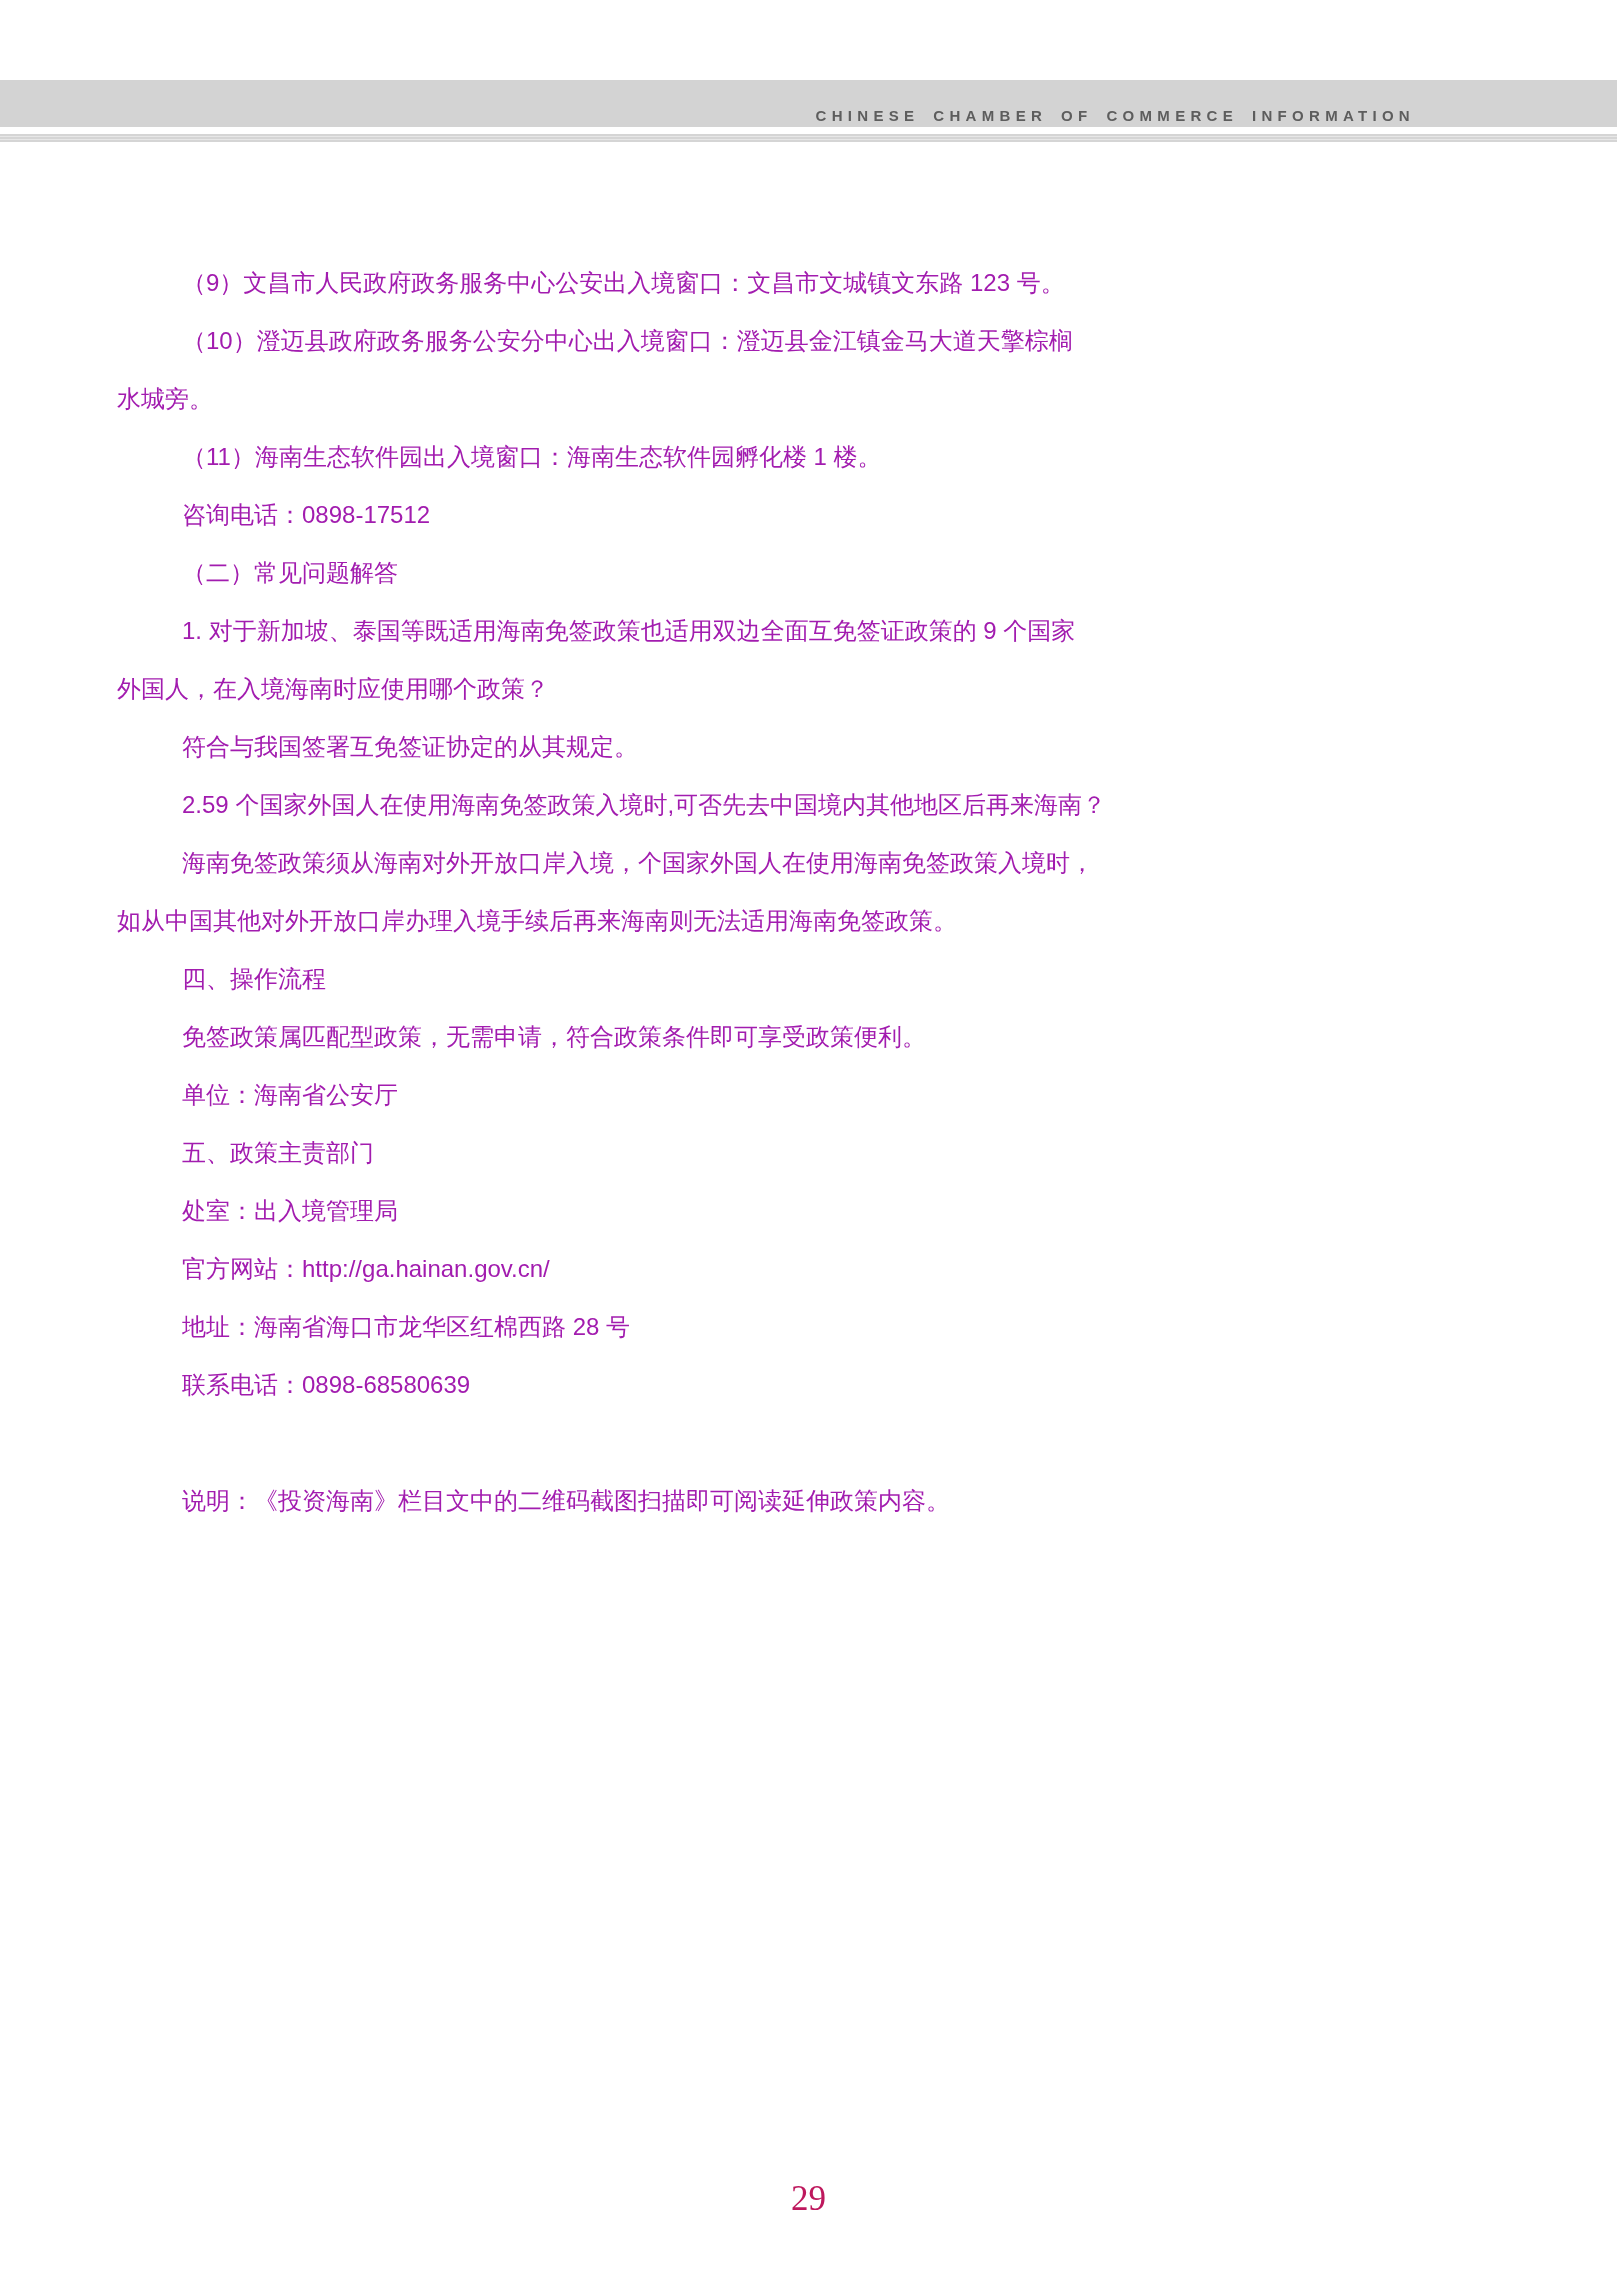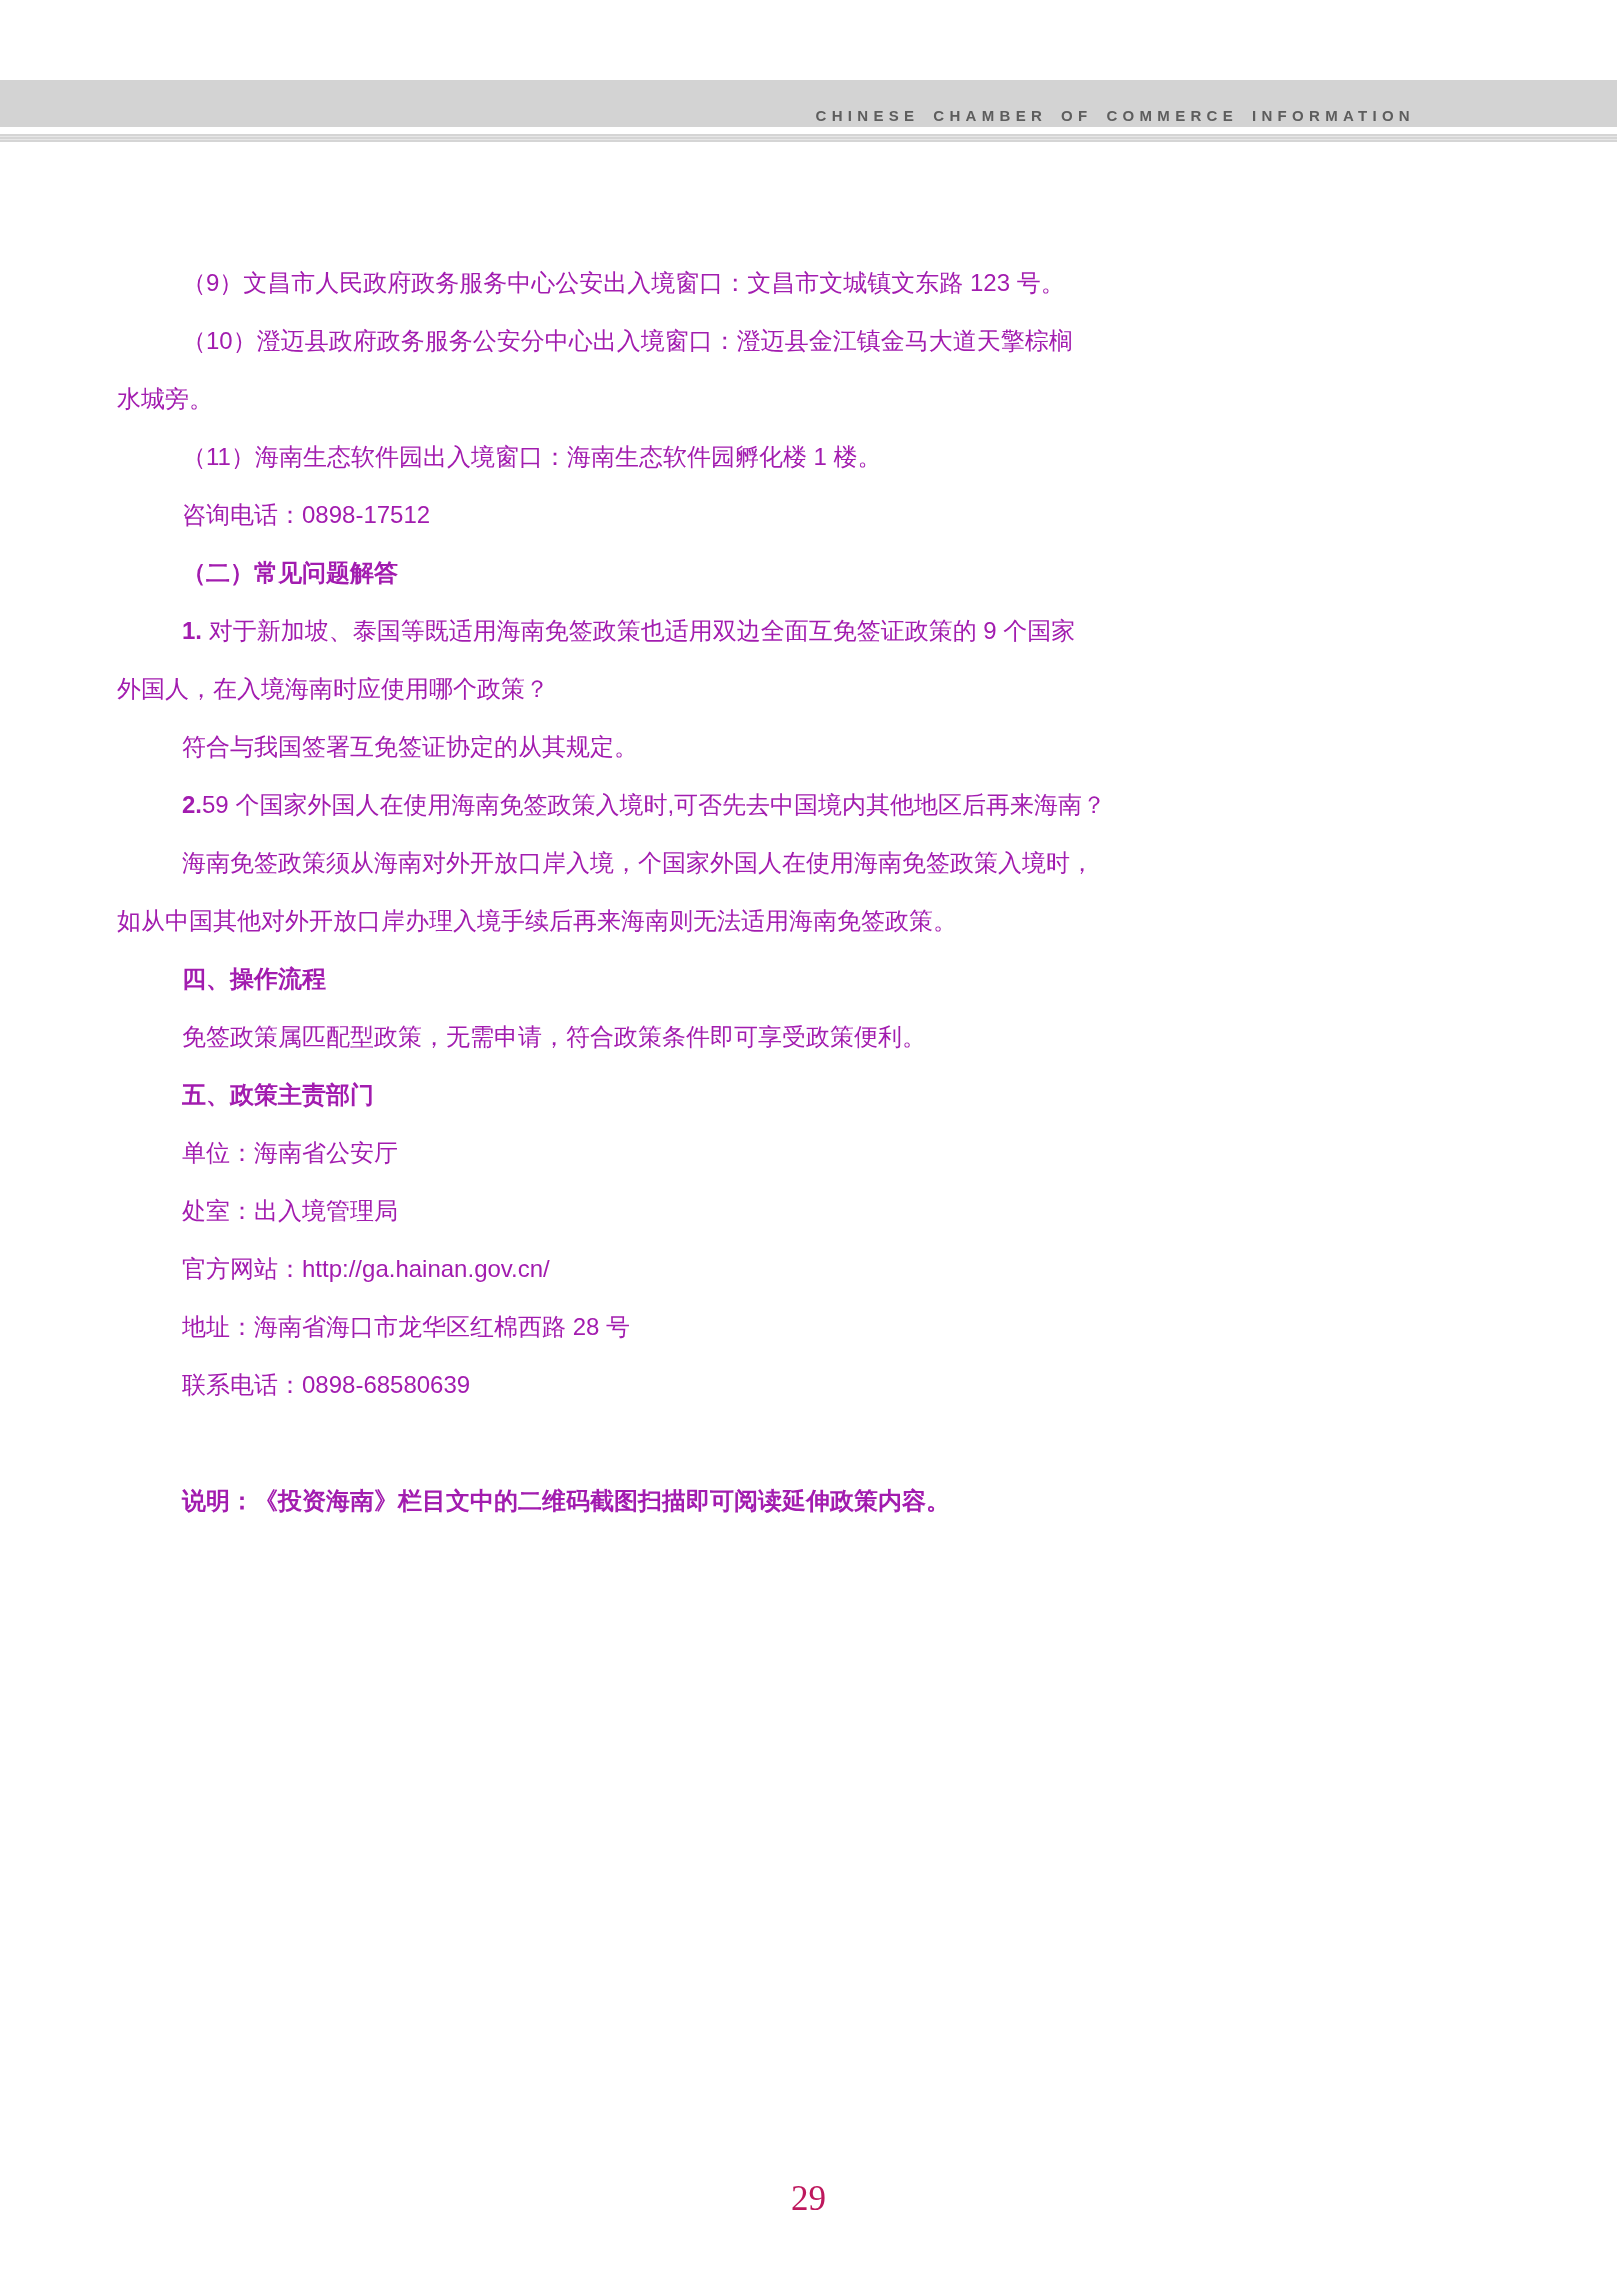--- a/index.html
+++ b/index.html
@@ -41,21 +41,21 @@
     font-size: 24px;
     color: #a21caf;
   }
   .line {
     height: 58px;
     line-height: 58px;
     white-space: nowrap;
     font-weight: 300;
   }
   .indent { padding-left: 65px; }
-  .bold { font-weight: 700; }
+  .bold { font-weight: 400; }
   .footer-page {
     position: absolute;
     left: 0; right: 0; top: 2179px;
     text-align: center;
     font-family: "Liberation Serif", "DejaVu Serif", serif;
     font-size: 35px;
     color: #be185d;
   }
 </style>
 </head>
@@ -74,22 +74,22 @@
   <div class="line indent">咨询电话：0898-17512</div>
   <div class="line indent bold">（二）常见问题解答</div>
   <div class="line indent"><span class="bold">1.</span><span> 对于新加坡、泰国等既适用海南免签政策也适用双边全面互免签证政策的 9 个国家</span></div>
   <div class="line">外国人，在入境海南时应使用哪个政策？</div>
   <div class="line indent">符合与我国签署互免签证协定的从其规定。</div>
   <div class="line indent"><span class="bold">2.</span><span>59 个国家外国人在使用海南免签政策入境时,可否先去中国境内其他地区后再来海南？</span></div>
   <div class="line indent">海南免签政策须从海南对外开放口岸入境，个国家外国人在使用海南免签政策入境时，</div>
   <div class="line">如从中国其他对外开放口岸办理入境手续后再来海南则无法适用海南免签政策。</div>
   <div class="line indent bold">四、操作流程</div>
   <div class="line indent">免签政策属匹配型政策，无需申请，符合政策条件即可享受政策便利。</div>
+  <div class="line indent">单位：海南省公安厅</div>
   <div class="line indent bold">五、政策主责部门</div>
-  <div class="line indent">单位：海南省公安厅</div>
   <div class="line indent">处室：出入境管理局</div>
   <div class="line indent">官方网站：http://ga.hainan.gov.cn/</div>
   <div class="line indent">地址：海南省海口市龙华区红棉西路 28 号</div>
   <div class="line indent">联系电话：0898-68580639</div>
   <div class="line"></div>
   <div class="line indent bold">说明：《投资海南》栏目文中的二维码截图扫描即可阅读延伸政策内容。</div>
 </div>
 
 <div class="footer-page">29</div>
 

